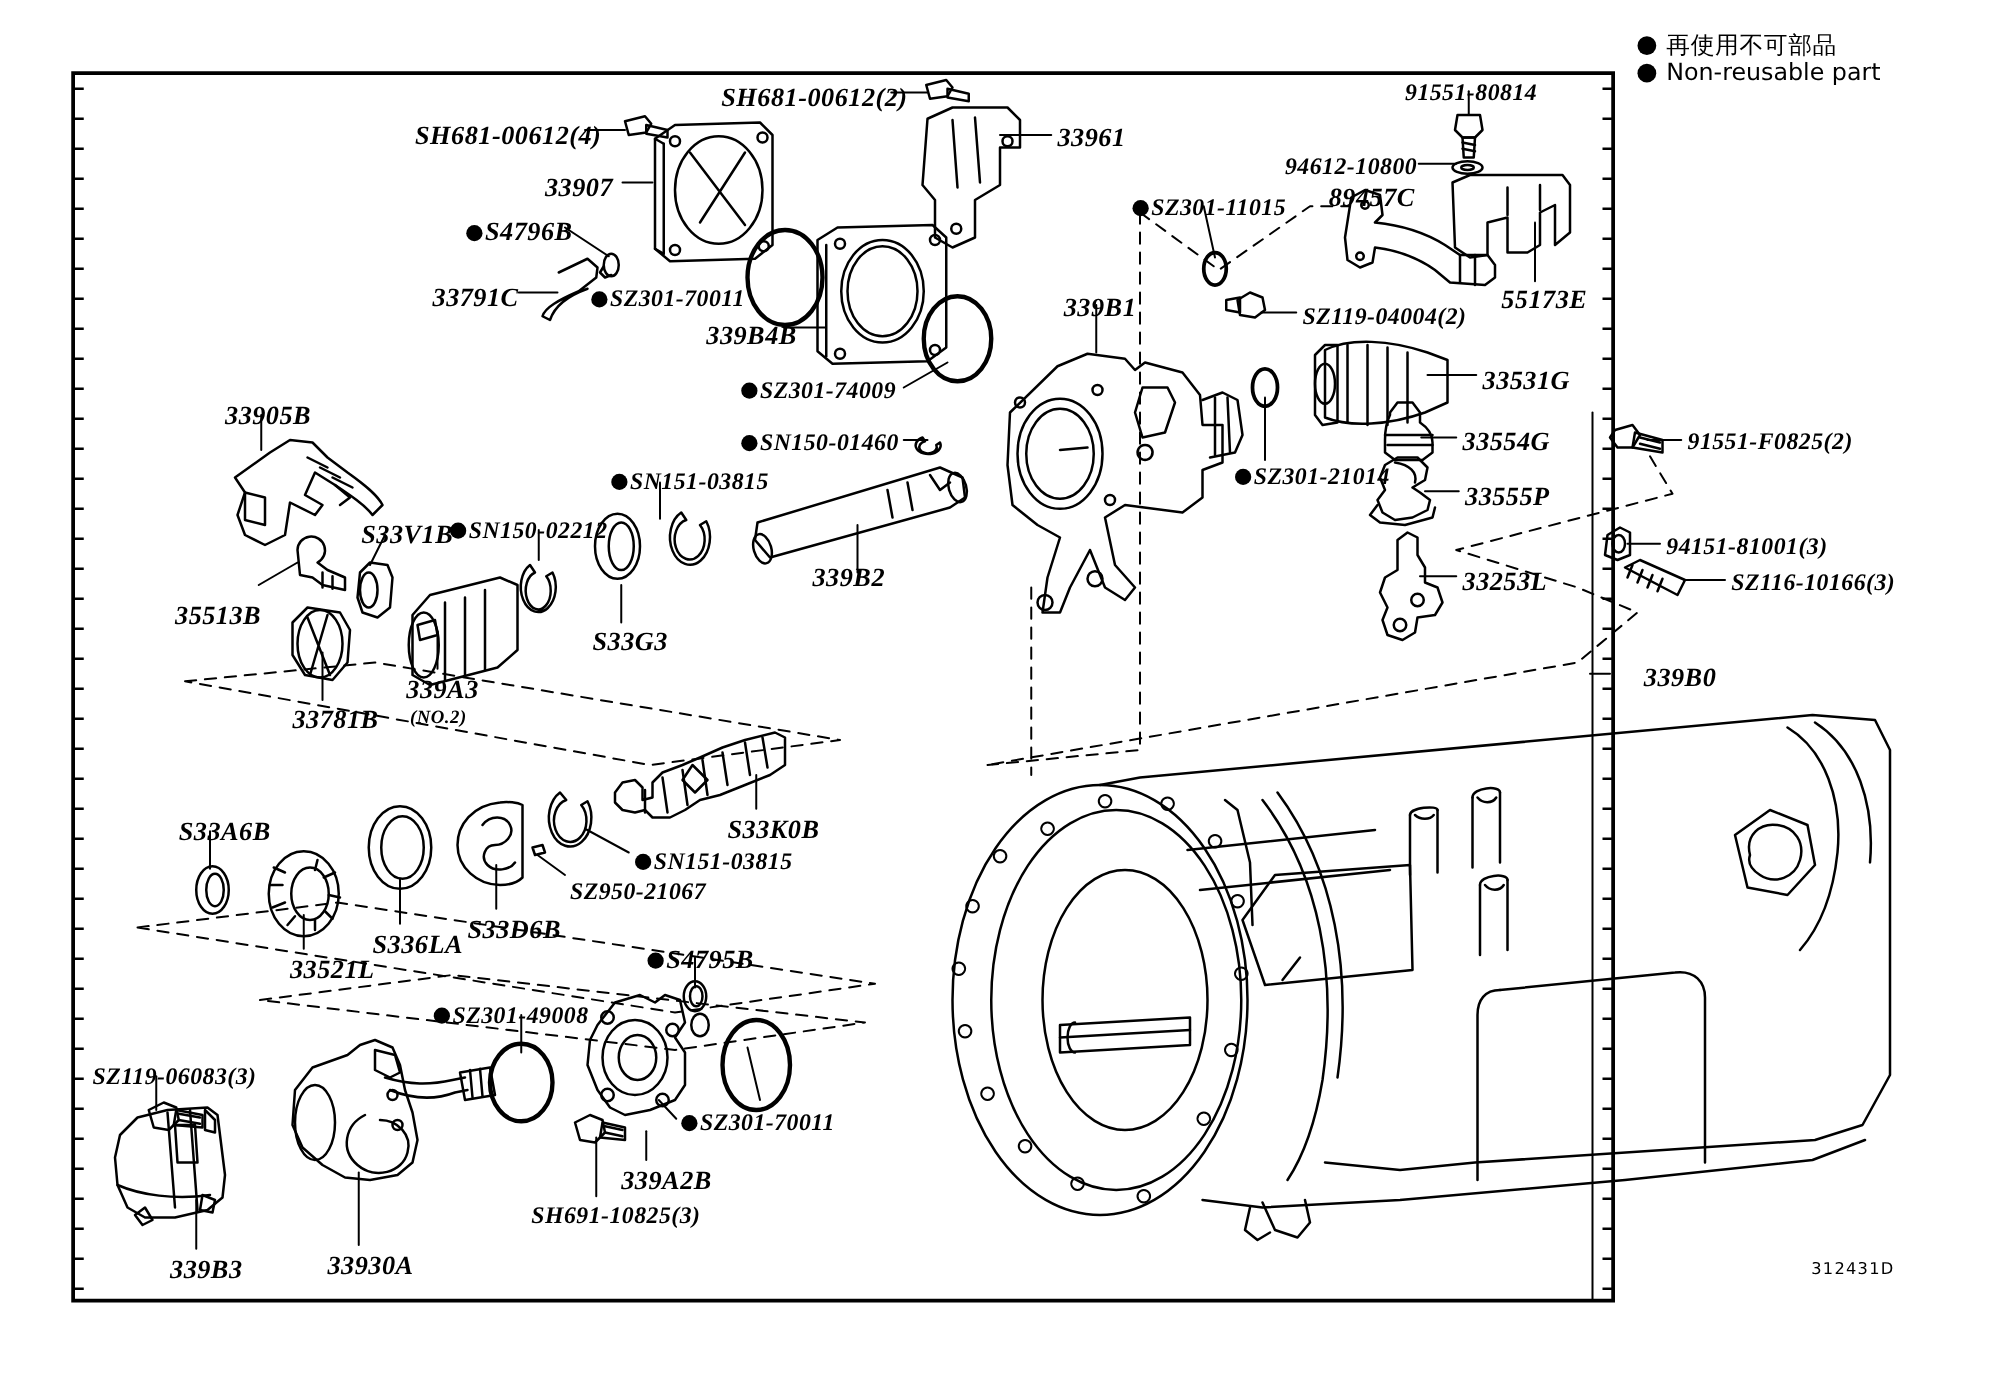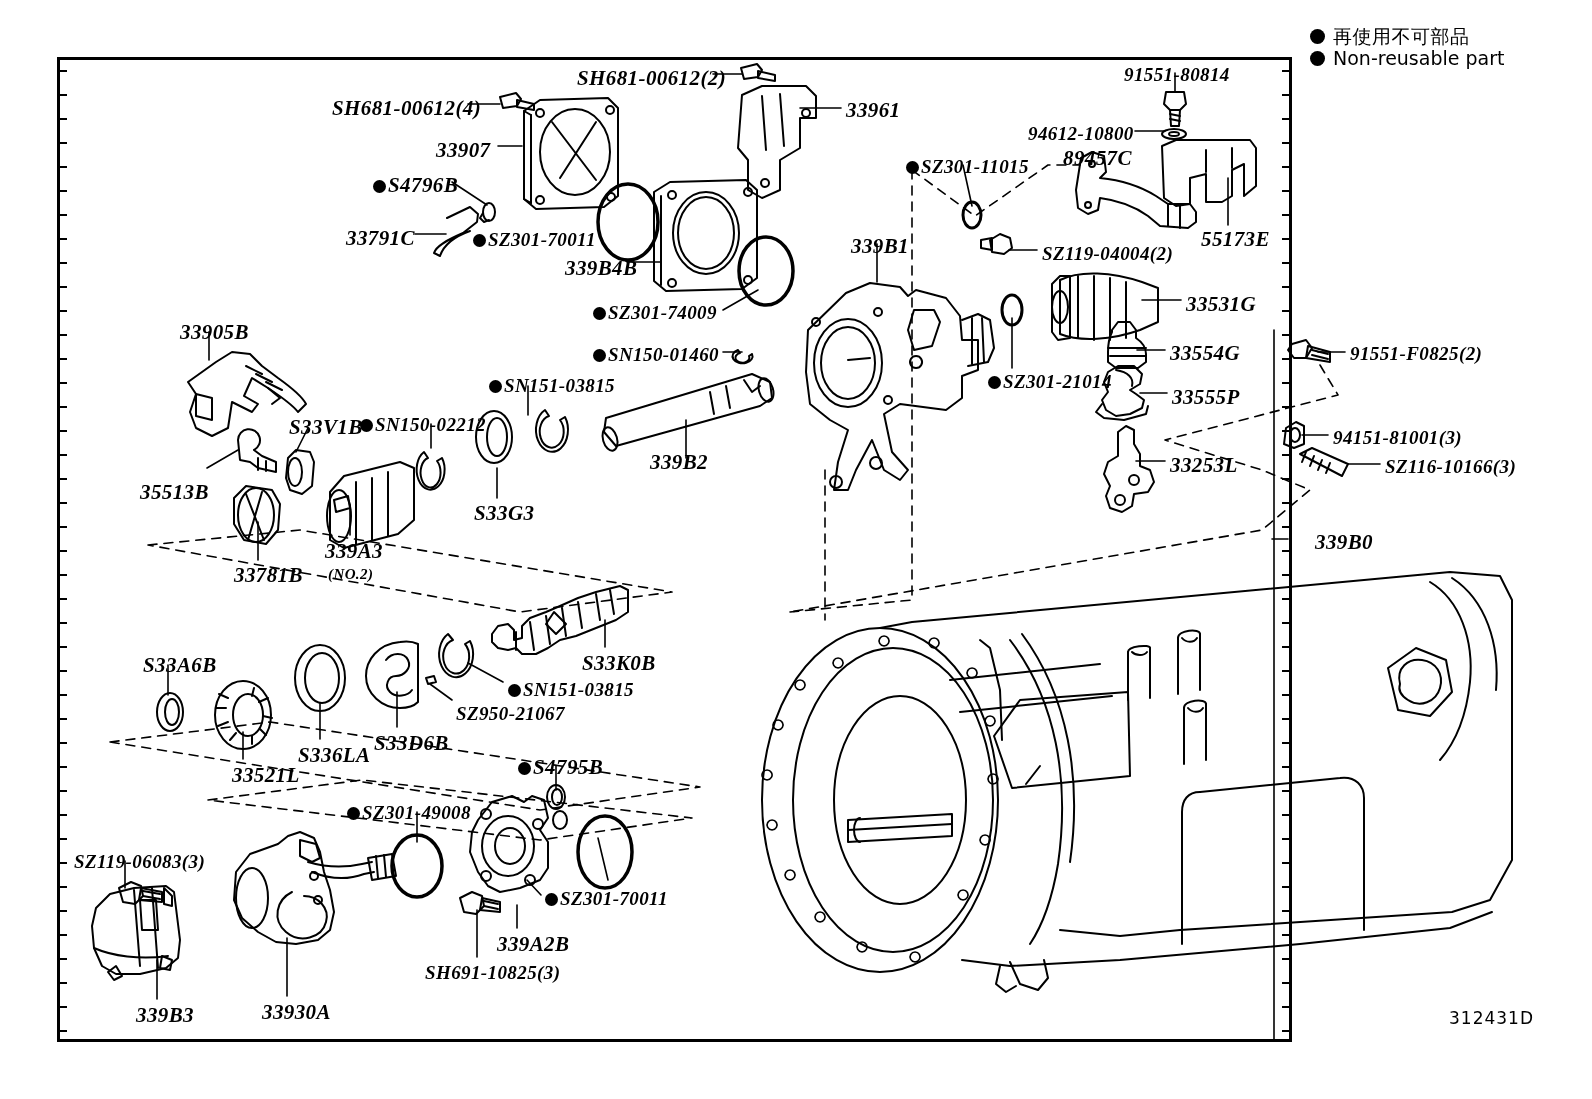--- a/index.html
+++ b/index.html
@@ -26,21 +26,21 @@
     position:absolute;left:57px;top:57px;width:1235px;height:985px;
     border:3px solid #000;box-sizing:border-box;
   }
   .tick{position:absolute;background:#000;height:2px;width:8px;}
   .tick.l{left:-1px;}
   .tick.r{right:-1px;}
 
   
   #diagcode{
     position:absolute;left:1449px;top:1008px;
-    font-family:"DejaVu Sans",sans-serif;font-size:17px;letter-spacing:1px;
+    font-family:"DejaVu Sans",sans-serif;font-size:13px;letter-spacing:1px;
   }
 
   
   .lbl{
     position:absolute;white-space:nowrap;
     font-family:"Liberation Serif",serif;
     font-size:21px;font-weight:700;letter-spacing:.4px;
     line-height:1;
     font-style:italic;
   }

